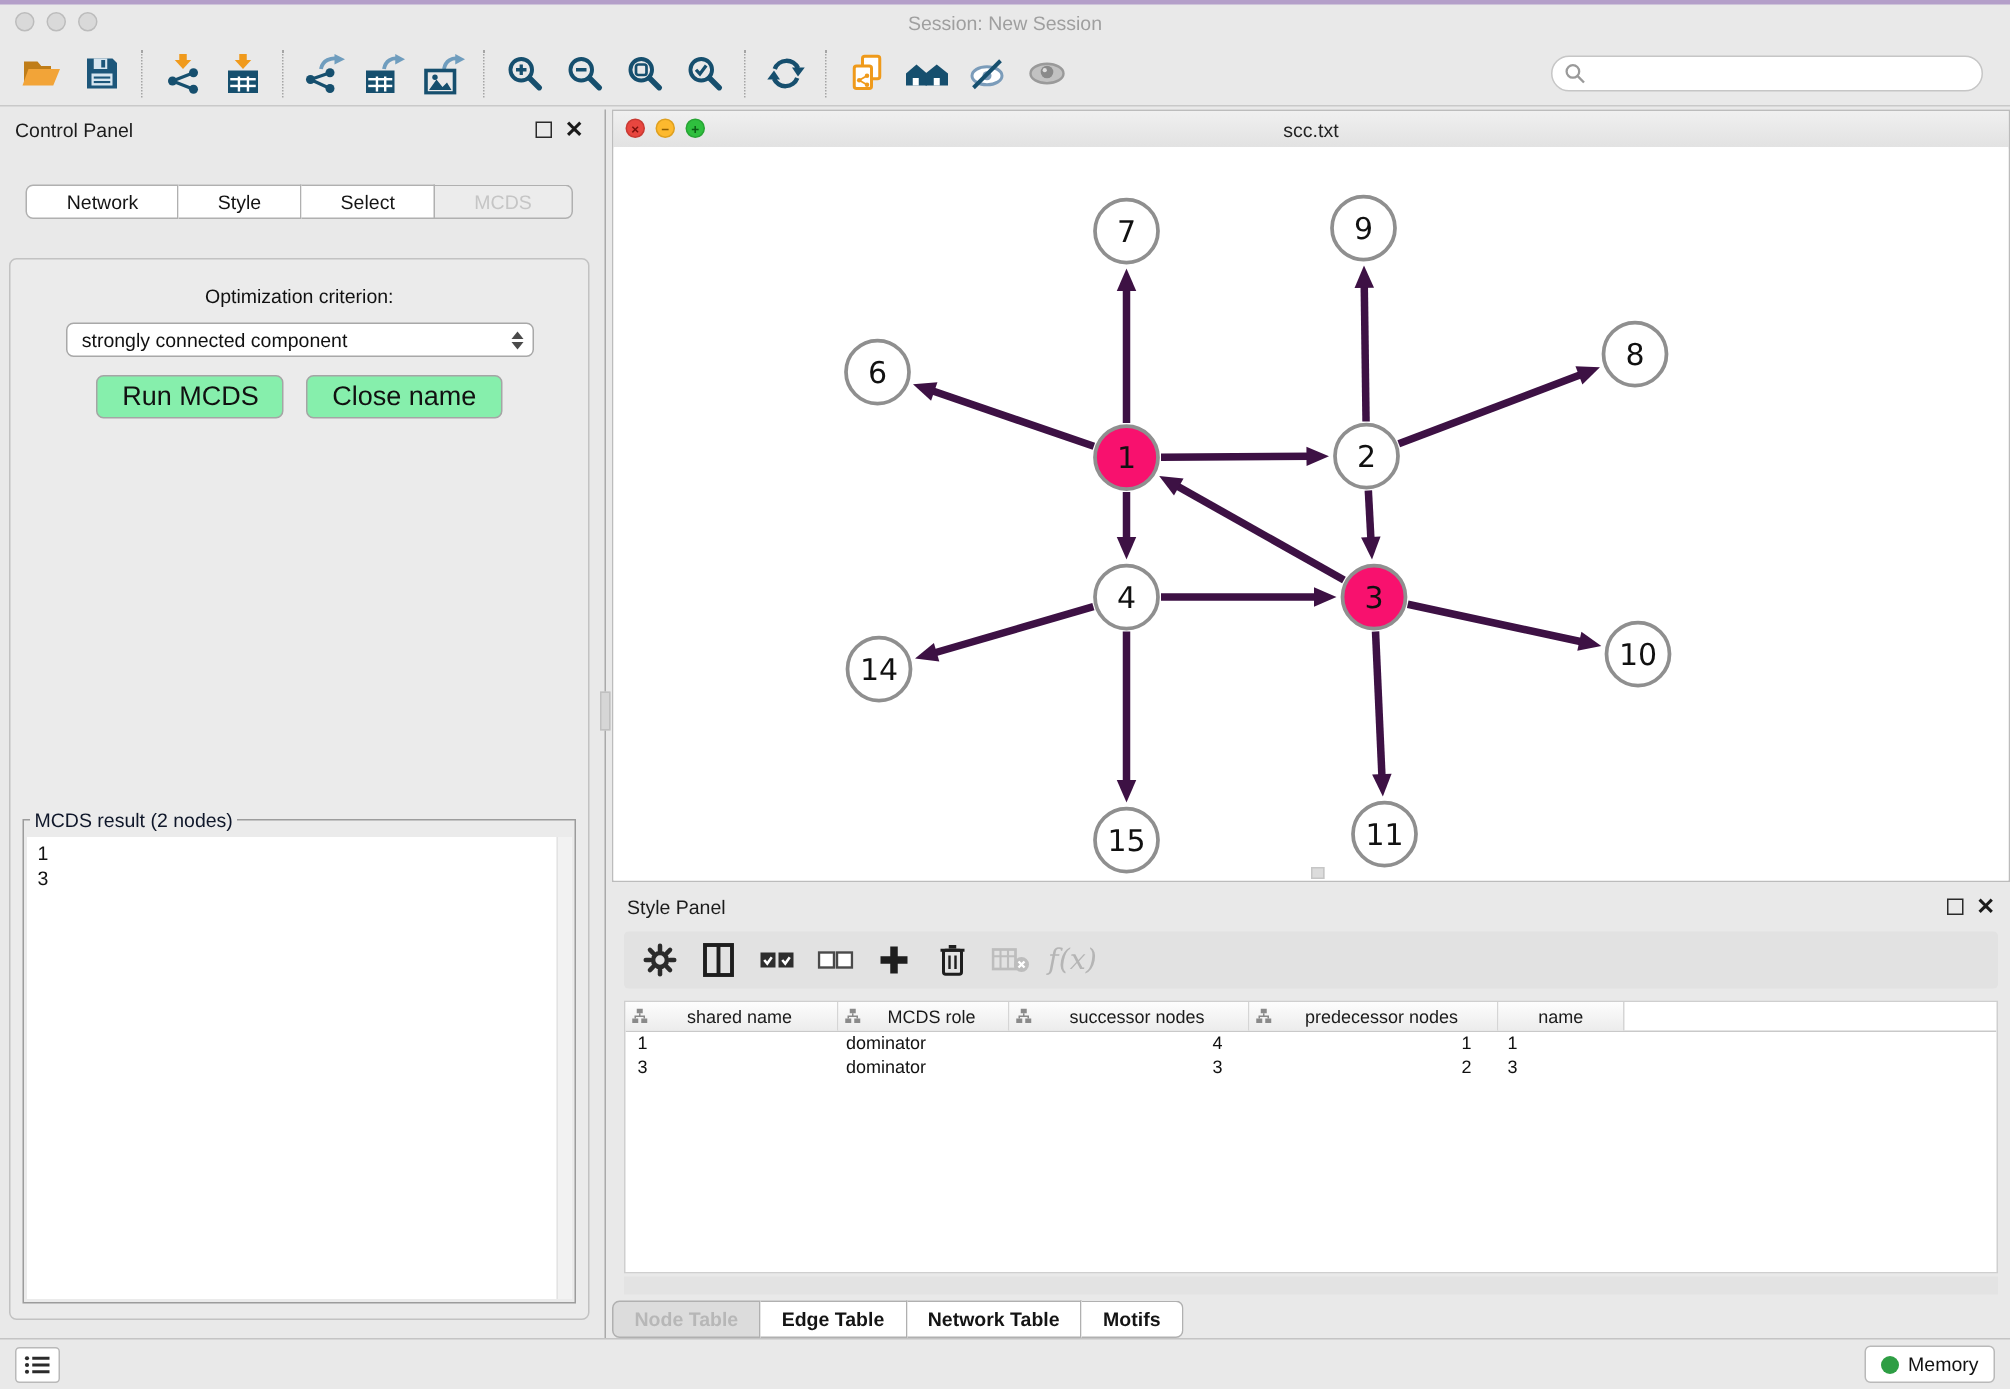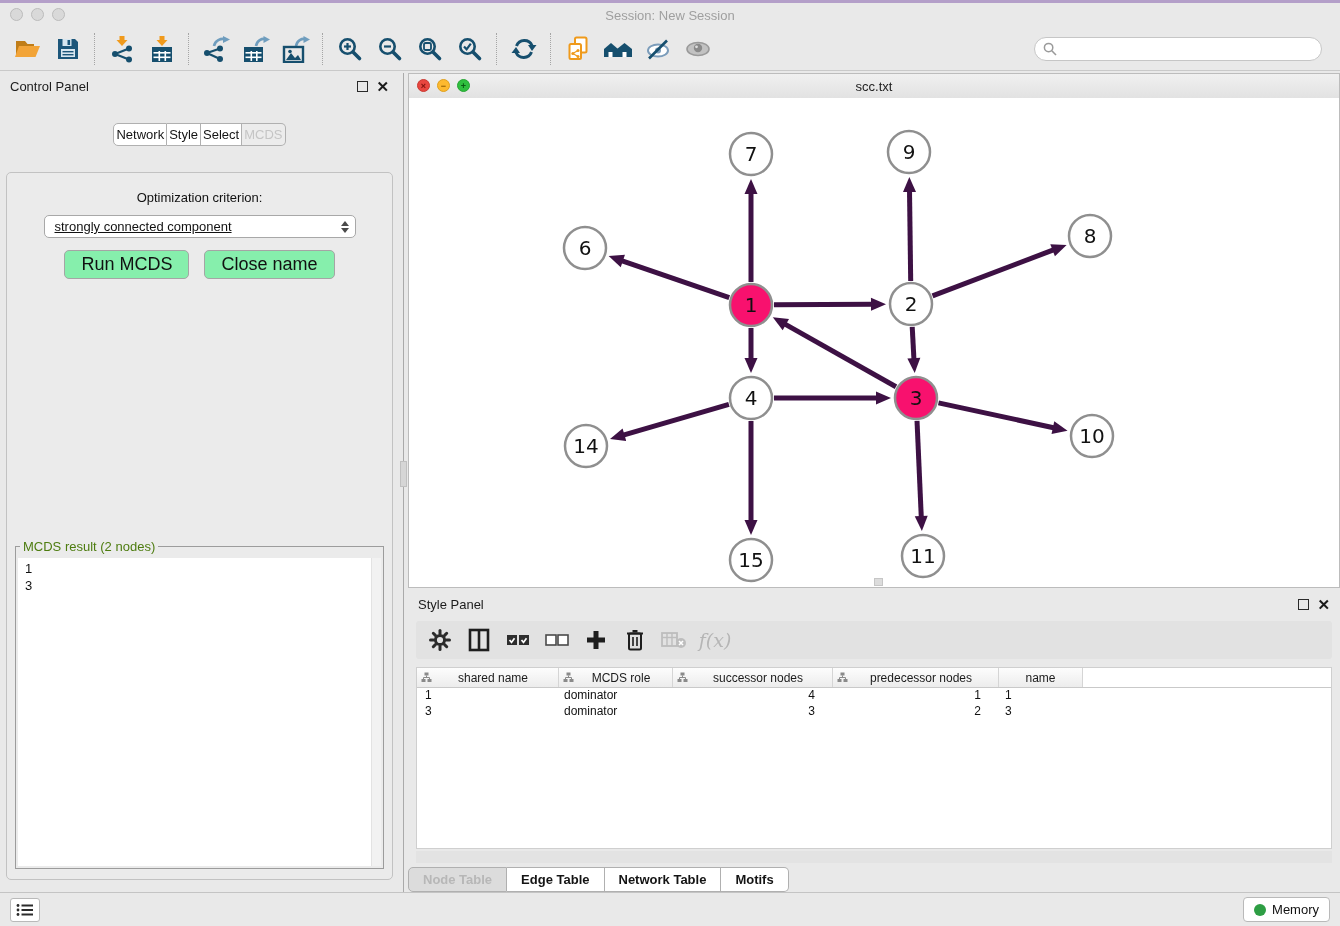--- a/index.html
+++ b/index.html
@@ -23,35 +23,35 @@
   
   .content{position:absolute;top:70px;bottom:34px;left:0;right:0;display:flex;}
 
   
   .control-panel{width:399px;display:flex;flex-direction:column;box-sizing:border-box;gap:20px;}
   .panel-header{height:26px;display:flex;align-items:center;padding:0 10px;font-size:13px;color:#1c1c1c;}
   .panel-header .ph-icons{margin-left:auto;display:flex;gap:8px;align-items:center;}
   .ph-float{width:11px;height:11px;border:1.5px solid #2a2a2a;box-sizing:border-box;}
   .ph-close{font-size:15px;font-weight:bold;color:#1a1a1a;line-height:11px;}
   .seg{display:flex;justify-content:center;margin:4px 0 2px 0;}
-  .seg .tab{background:#fff;border:1px solid #b0b0b0;border-left:none;padding:3px 2px;font-size:13px;color:#141414;}
+  .seg .tab{background:#fff;border:1px solid #b0b0b0;border-left:none;padding:3px 26px;font-size:13px;color:#141414;}
   .seg .tab:first-child{border-left:1px solid #b0b0b0;border-radius:5px 0 0 5px;}
   .seg .tab:last-child{border-radius:0 5px 5px 0;}
   .seg .tab.active{background:#ececec;color:#c5c5c5;}
   .cp-content{flex:1;margin:4px 6px 12px 6px;border:1px solid #c2c2c2;border-radius:5px;background:#ebebeb;position:relative;}
   .opt-label{text-align:center;font-size:13px;color:#111;margin-top:17px;}
-  .dropdown{margin:10px auto 0 auto;width:312px;height:23px;background:#fff;border:1px solid #a8a8a8;border-radius:5px;display:flex;align-items:center;padding:0 6px 0 10px;box-sizing:border-box;font-size:13px;color:#111;text-decoration:underline;}
+  .dropdown{margin:10px auto 0 auto;width:312px;height:23px;background:#fff;border:1px solid #a8a8a8;border-radius:5px;display:flex;align-items:center;padding:0 6px 0 10px;box-sizing:border-box;font-size:13px;color:#111;}
   .dd-chevrons{margin-left:auto;display:flex;flex-direction:column;gap:2px;}
   .dd-chevrons i{display:block;width:0;height:0;border-left:4px solid transparent;border-right:4px solid transparent;}
   .dd-up{border-bottom:5px solid #4a4a4a;}
   .dd-down{border-top:5px solid #4a4a4a;}
   .btn-row{display:flex;justify-content:center;gap:15px;margin-top:12px;}
   .pbtn{background:#86efac;border:1px solid #a5a5a5;border-radius:5px;font-size:18px;color:#111;padding:3px 16px;font-family:"Liberation Sans",sans-serif;}
   .mcds-fieldset{position:absolute;left:8px;right:8px;top:366px;bottom:10px;border:1px solid #9c9c9c;margin:0;padding:2px;}
-  .mcds-fieldset legend{font-size:13px;color:#4d7c0f;padding:0 3px;margin-left:2px;}
+  .mcds-fieldset legend{font-size:13px;color:#0f172a;padding:0 3px;margin-left:2px;}
   .mcds-result{position:absolute;left:2px;right:2px;top:4px;bottom:2px;background:#fff;font-size:13px;color:#111;padding:2px 0 0 7px;line-height:17px;}
   .mcds-scroll{position:absolute;top:0;right:0;bottom:0;width:9px;background:#f2f2f2;border-left:1px solid #e3e3e3;}
 
   
   .v-splitter{width:9px;position:relative;}
   .v-splitter .line{position:absolute;left:4px;top:0;bottom:0;width:1px;background:#aaa;}
   .v-splitter .grip{position:absolute;left:1px;top:388px;width:7px;height:26px;background:#d6d6d6;border:1px solid #c0c0c0;box-sizing:border-box;}
 
   
   .right-col{flex:1;display:flex;flex-direction:column;}

